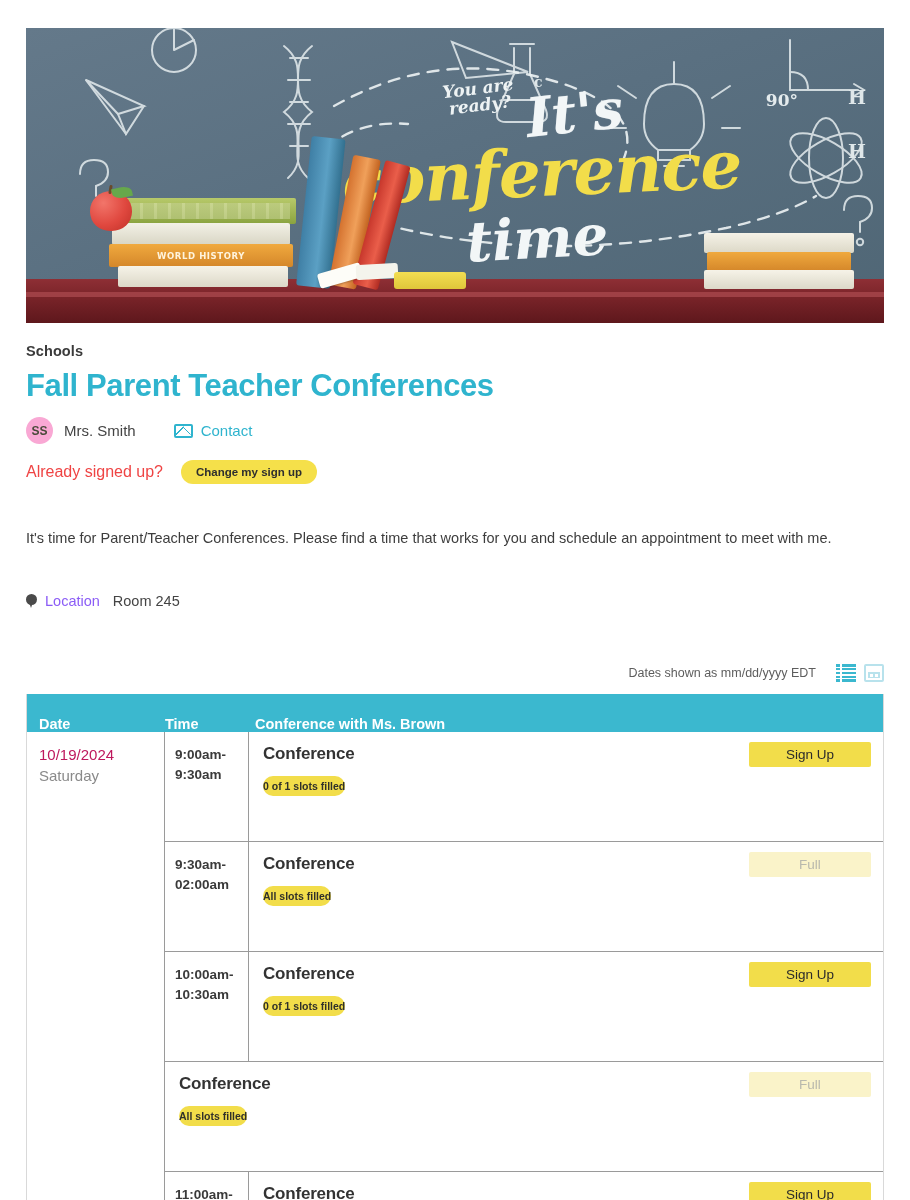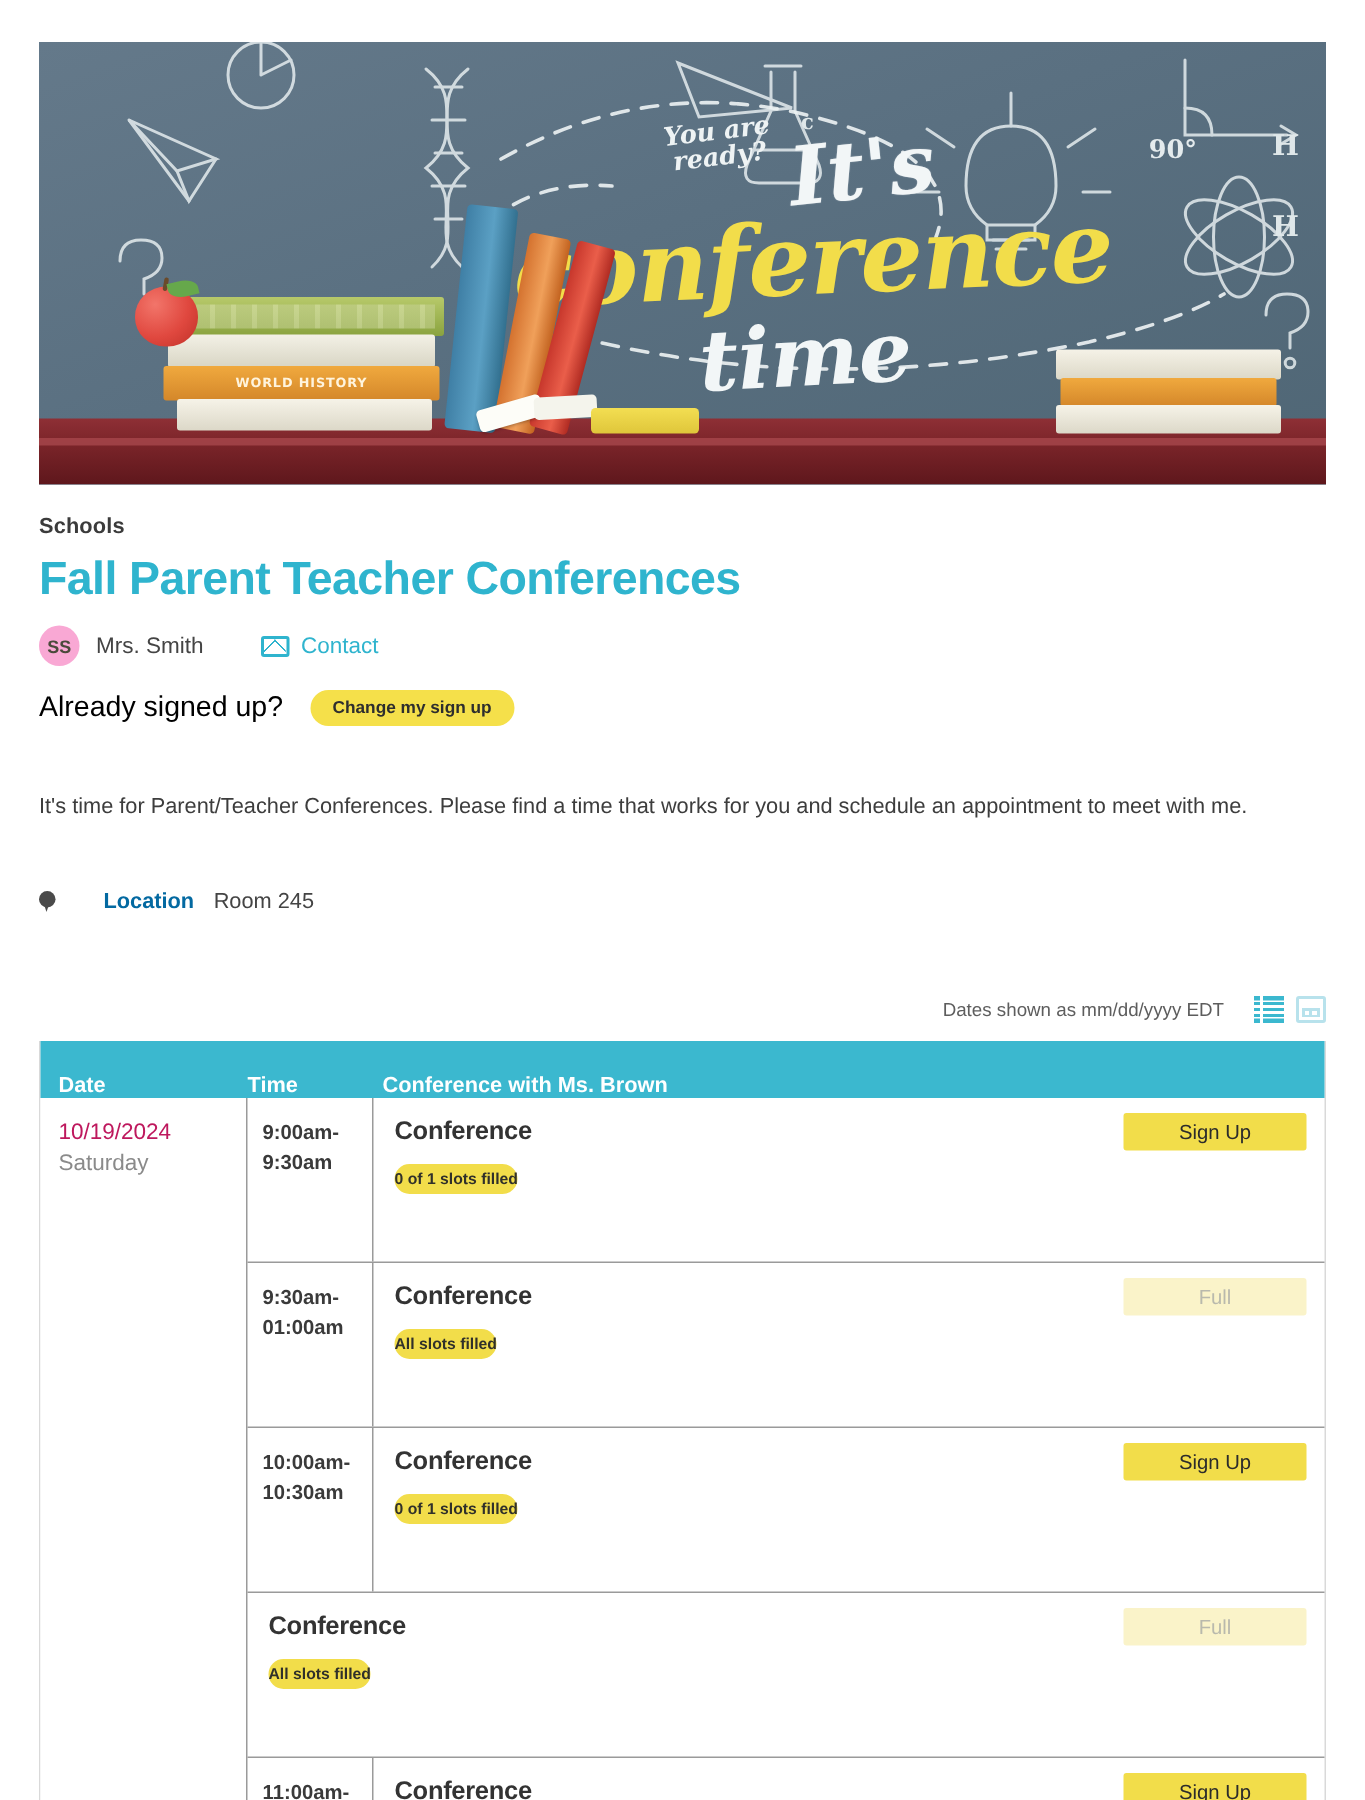--- a/index.html
+++ b/index.html
@@ -103,32 +103,32 @@
   }
   .author { margin-left:11px; font-size:15px; color:#444; }
   .contact { margin-left:38px; display:flex; align-items:center; color:#2fb4ce; font-size:15px; cursor:pointer;}
   .env { width:19px; height:14px; border:2px solid #2fb4ce; border-radius:2px; position:relative; margin-right:8px; }
   .env:before{ content:""; position:absolute; left:0; top:0; width:100%; height:100%;
     background:linear-gradient(135deg,transparent 44%,#2fb4ce 44%,#2fb4ce 52%,transparent 52%),
                linear-gradient(-135deg,transparent 44%,#2fb4ce 44%,#2fb4ce 52%,transparent 52%);
     background-size:50% 100%; background-position:left top,right top; background-repeat:no-repeat; }
 
   .already { margin-top:16px; display:flex; align-items:center; }
-  .already-label { font-size:19px; color:#000000; }
+  .already-label { font-size:16px; color:#ef4444; }
   .change-btn {
     margin-left:18px; background:#f5e04a; border:none; border-radius:999px;
     padding:6px 15px; font-size:11.5px; font-weight:700; color:#2e2e2e;
     font-family:"Liberation Sans", sans-serif; cursor:pointer;
   }
   .desc { margin-top:44px; font-size:14.5px; color:#3d3d3d; line-height:1.45; }
   .loc { margin-top:44px; display:flex; align-items:center; font-size:14.5px; }
   .pin { width:11px; height:15px; margin-right:8px; position:relative; }
   .pin:before { content:""; position:absolute; left:0; top:0; width:11px; height:11px; border-radius:50% 50% 50% 50%; background:#4a4a4a;}
   .pin:after { content:""; position:absolute; left:3px; top:8px; width:0; height:0; border-left:2.5px solid transparent; border-right:2.5px solid transparent; border-top:6px solid #4a4a4a;}
-  .loc-label { font-weight:700; color:#0369a1;margin-left:24px; }
+  .loc-label { font-weight:400; color:#8b5cf6; }
   .loc-val { margin-left:13px; color:#444; }
 
   
   .table-tools {
     position:absolute; left:26px; top:664px; width:858px;
     display:flex; align-items:center; justify-content:flex-end;
   }
   .tz { font-size:12.5px; color:#5d5d5d; margin-right:12px; }
   .vicon { width:20px; height:18px; margin-left:8px; cursor:pointer; }
   .list-icon { display:flex; flex-direction:column; justify-content:space-between; }
@@ -352,21 +352,21 @@
           <div class="slot-body">
             <div class="slot-title">Conference</div>
             <span class="pill">0 of 1 slots filled</span>
             <button class="signup-btn">Sign Up</button>
           </div>
         </div>
 
         <div class="slot">
           <div class="slot-time">
             <div>9:30am-</div>
-            <div>01:00am</div>
+            <div>02:00am</div>
           </div>
           <div class="slot-body">
             <div class="slot-title">Conference</div>
             <span class="pill">All slots filled</span>
             <button class="signup-btn full">Full</button>
           </div>
         </div>
 
         <div class="slot">
           <div class="slot-time">

